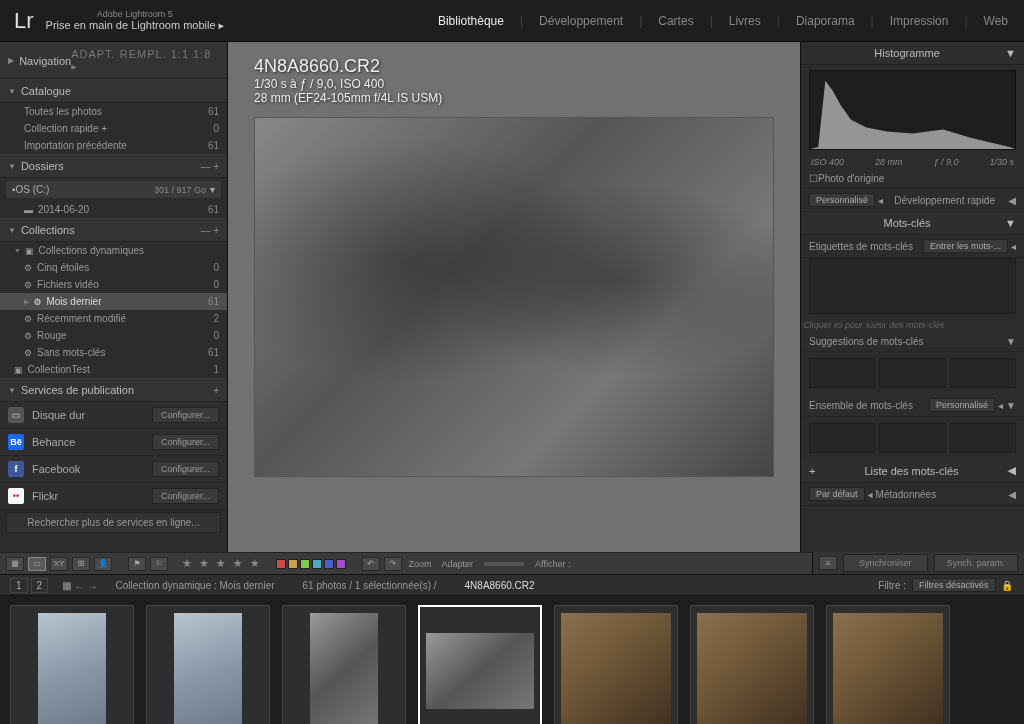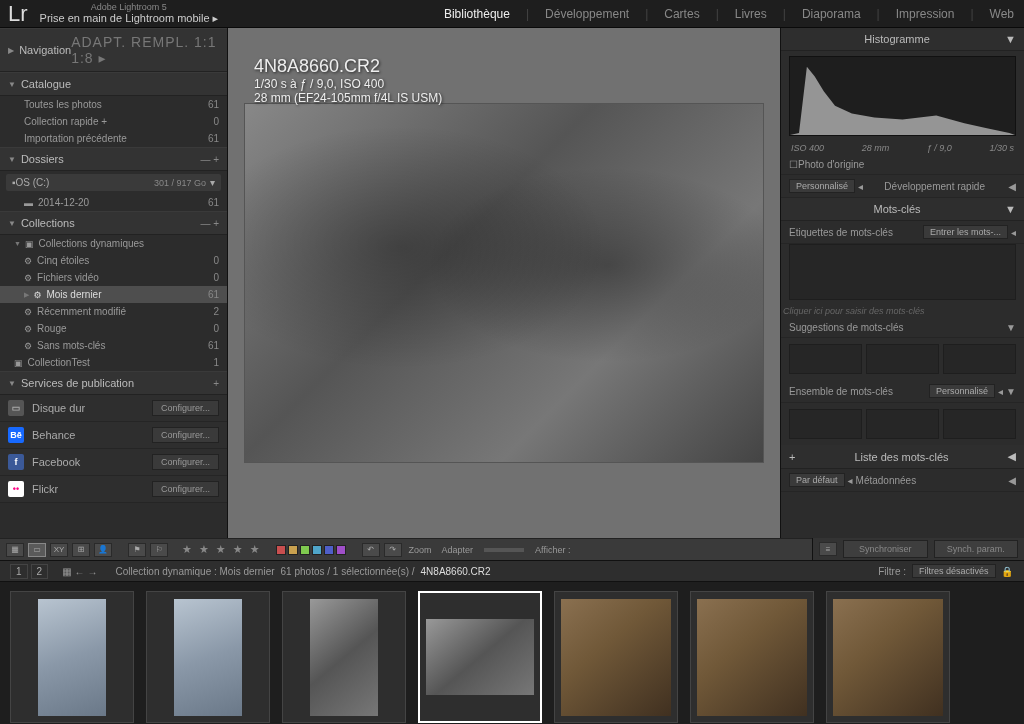--- a/index.html
+++ b/index.html
@@ -1,49 +1,49 @@
 <!DOCTYPE html>
 <html><head>
 <meta charset="utf-8">
 <style>
 * { margin: 0; padding: 0; box-sizing: border-box; font-family: "Segoe UI", Arial, sans-serif; }
 body { background: #1a1a1a; color: #aaa; font-size: 11px; width: 1024px; height: 724px; overflow: hidden; }
-.top-bar { height: 28px; background: #1e1e1e; display: flex; align-items: center; padding: 0 8px; border-bottom: 1px solid #0a0a0a; }
+.top-bar { height: 42px; background: #1e1e1e; display: flex; align-items: center; padding: 0 14px; border-bottom: 1px solid #0a0a0a; }
 .logo { color: #ddd; font-size: 22px; font-weight: 300; margin-right: 12px; }
 .top-titles { display: flex; flex-direction: column; line-height: 1.2; }
 .product { font-size: 9px; color: #888; text-align: center; }
 .tutorial { font-size: 11px; color: #ccc; }
 .modules { margin-left: auto; display: flex; gap: 12px; font-size: 12px; }
 .modules span { color: #888; cursor: pointer; padding: 0 2px; }
 .modules span.active { color: #eee; font-weight: 500; }
 .modules .sep { color: #444; }
 .main { display: flex; height: 510px; }
 .lpanel { width: 228px; background: #2c2c2c; overflow-y: auto; border-right: 1px solid #111; }
 .phead { background: #333; padding: 5px 8px; display: flex; align-items: center; color: #bbb; font-size: 11px; border-top: 1px solid #3a3a3a; border-bottom: 1px solid #222; }
 .phead .tri { margin-right: 5px; color: #888; font-size: 8px; }
-.phead .extras { margin-left: auto; font-size: 14px; color: #777; letter-spacing: 1px; }
+.phead .extras { margin-left: auto; font-size: 11px; color: #777; letter-spacing: 1px; }
 .ptoggle { margin-left: auto; color: #888; cursor: pointer; font-size: 10px; display: flex; gap: 3px; }
 .row { padding: 3px 8px 3px 24px; display: flex; align-items: center; color: #999; font-size: 10px; }
 .row .cnt { margin-left: auto; color: #888; }
 .row.sel { background: #4e4e4e; color: #ddd; }
 .row .ico { margin-right: 5px; font-size: 9px; }
 .row .tri2 { margin-right: 4px; color: #777; font-size: 7px; }
 .disk { display: flex; align-items: center; background: #3a3a3a; margin: 3px 6px; padding: 3px 6px; border-radius: 2px; font-size: 10px; }
 .disk .dsize { margin-left: auto; color: #888; font-size: 9px; }
 .pubrow { display: flex; align-items: center; padding: 5px 8px; background: #2e2e2e; border-bottom: 1px solid #252525; }
 .pubicon { width: 16px; height: 16px; margin-right: 8px; display: flex; align-items: center; justify-content: center; font-size: 9px; font-weight: bold; border-radius: 2px; }
 .pub-btn { margin-left: auto; background: #3a3a3a; border: 1px solid #222; color: #999; font-size: 9px; padding: 2px 8px; cursor: pointer; }
 .find-more { text-align: center; padding: 4px; background: #323232; color: #999; font-size: 10px; margin: 2px 6px; border: 1px solid #222; }
 .center { flex: 1; background: #717171; display: flex; align-items: center; justify-content: center; position: relative; }
 .photo { width: 520px; height: 360px; background: linear-gradient(135deg, #888 0%, #555 40%, #777 70%, #444 100%); position: relative; border: 1px solid #555; }
 .photo::after { content: ""; position: absolute; inset: 0; background: radial-gradient(ellipse at 30% 40%, rgba(0,0,0,0.3), transparent 40%), radial-gradient(ellipse at 70% 45%, rgba(0,0,0,0.35), transparent 35%); }
 .overlay { position: absolute; top: 56px; left: 254px; color: #eee; text-shadow: 1px 1px 3px rgba(0,0,0,0.7); }
 .overlay .fname { font-size: 18px; font-weight: 500; }
 .overlay .exif { font-size: 12px; }
-.rpanel { width: 244px; background: #2c2c2c; border-left: 1px solid #111; }
+.rpanel { width: 224px; background: #2c2c2c; border-left: 1px solid #111; }
 .rhead { padding: 5px 8px; display: flex; align-items: center; color: #bbb; font-size: 11px; border-bottom: 1px solid #222; background: #2e2e2e; justify-content: space-between; }
 .histo { height: 80px; margin: 5px 8px; background: #1e1e1e; border: 1px solid #111; position: relative; }
 .histo svg { width: 100%; height: 100%; }
 .histo-labels { display: flex; justify-content: space-between; padding: 2px 10px; font-size: 9px; color: #888; font-style: italic; }
 .rrow { padding: 4px 8px; display: flex; align-items: center; font-size: 10px; color: #999; border-bottom: 1px solid #252525; }
 .rrow .lbl { flex: 1; }
 .rsel { background: #3a3a3a; border: 1px solid #222; color: #aaa; font-size: 9px; padding: 1px 6px; }
 .kwbox { height: 56px; background: #262626; margin: 0 8px 4px 8px; border: 1px solid #1e1e1e; }
 .kw-hint { font-size: 9px; color: #666; font-style: italic; text-align: left; padding: 2px; }
 .slots { display: flex; padding: 6px 8px; gap: 4px; }
@@ -132,21 +132,21 @@
         <span class="ptoggle">— +</span>
       </div>
     <div class="disk">
         <span>▪ </span>
         <span>OS (C:)</span>
         <span class="dsize">301 / 917 Go</span>
         <span style="margin-left:4px">▾</span>
       </div>
     <div class="row">
         <span class="ico">▬</span>
-        <span>2014-12-20</span>
+        <span>2014-06-20</span>
         <span class="cnt">61</span>
       </div>
 
     <div class="phead">
         <span class="tri">▼</span>
         <span>Collections</span>
         <span class="ptoggle">— +</span>
       </div>
     <div class="row" style="padding-left:14px">
         <span class="tri2">▼</span>
@@ -208,20 +208,21 @@
     <div class="pubrow">
         <div class="pubicon" style="background:#3b5998;color:#fff">f</div>
         <span>Facebook</span>
         <button class="pub-btn">Configurer...</button>
       </div>
     <div class="pubrow">
         <div class="pubicon" style="background:#fff;color:#ff0084">••</div>
         <span>Flickr</span>
         <button class="pub-btn">Configurer...</button>
       </div>
+    <div class="find-more">Rechercher plus de services en ligne...</div>
 
   </div>
 
   <div class="center">
     <div class="photo"></div>
   </div>
   <div class="overlay">
     <div class="fname">4N8A8660.CR2</div>
     <div class="exif">1/30 s à ƒ / 9,0, ISO 400</div>
     <div class="exif">28 mm (EF24-105mm f/4L IS USM)</div>
@@ -340,21 +341,21 @@
   <div class="pagenum" style="position:static;margin-right:8px">
     <span>1</span>
     <span>2</span>
   </div>
   <div class="viewmode">
     <span>▦</span>
     <span>←</span>
     <span>→</span>
   </div>
   <span class="breadcrumb">Collection dynamique : Mois dernier</span>
-  <span style="margin:0 6px">61 photos / 1 sélectionnée(s) /</span>
+  <span style="margin:0 28px">61 photos / 1 sélectionnée(s) /</span>
   <span class="curfile">4N8A8660.CR2</span>
   <div class="filter-ctrl">
     <span>Filtre :</span>
     <span class="rsel">Filtres désactivés</span>
     <span>🔒</span>
   </div>
 </div>
 
 <div class="filmstrip">
   <div class="thumb tall">

